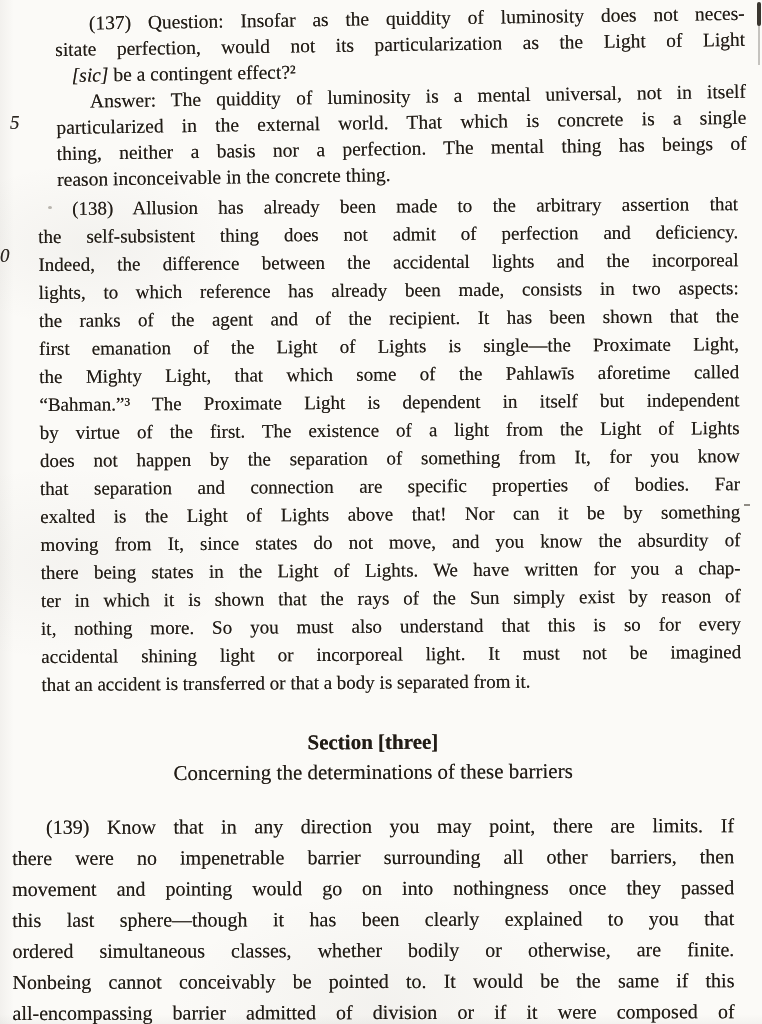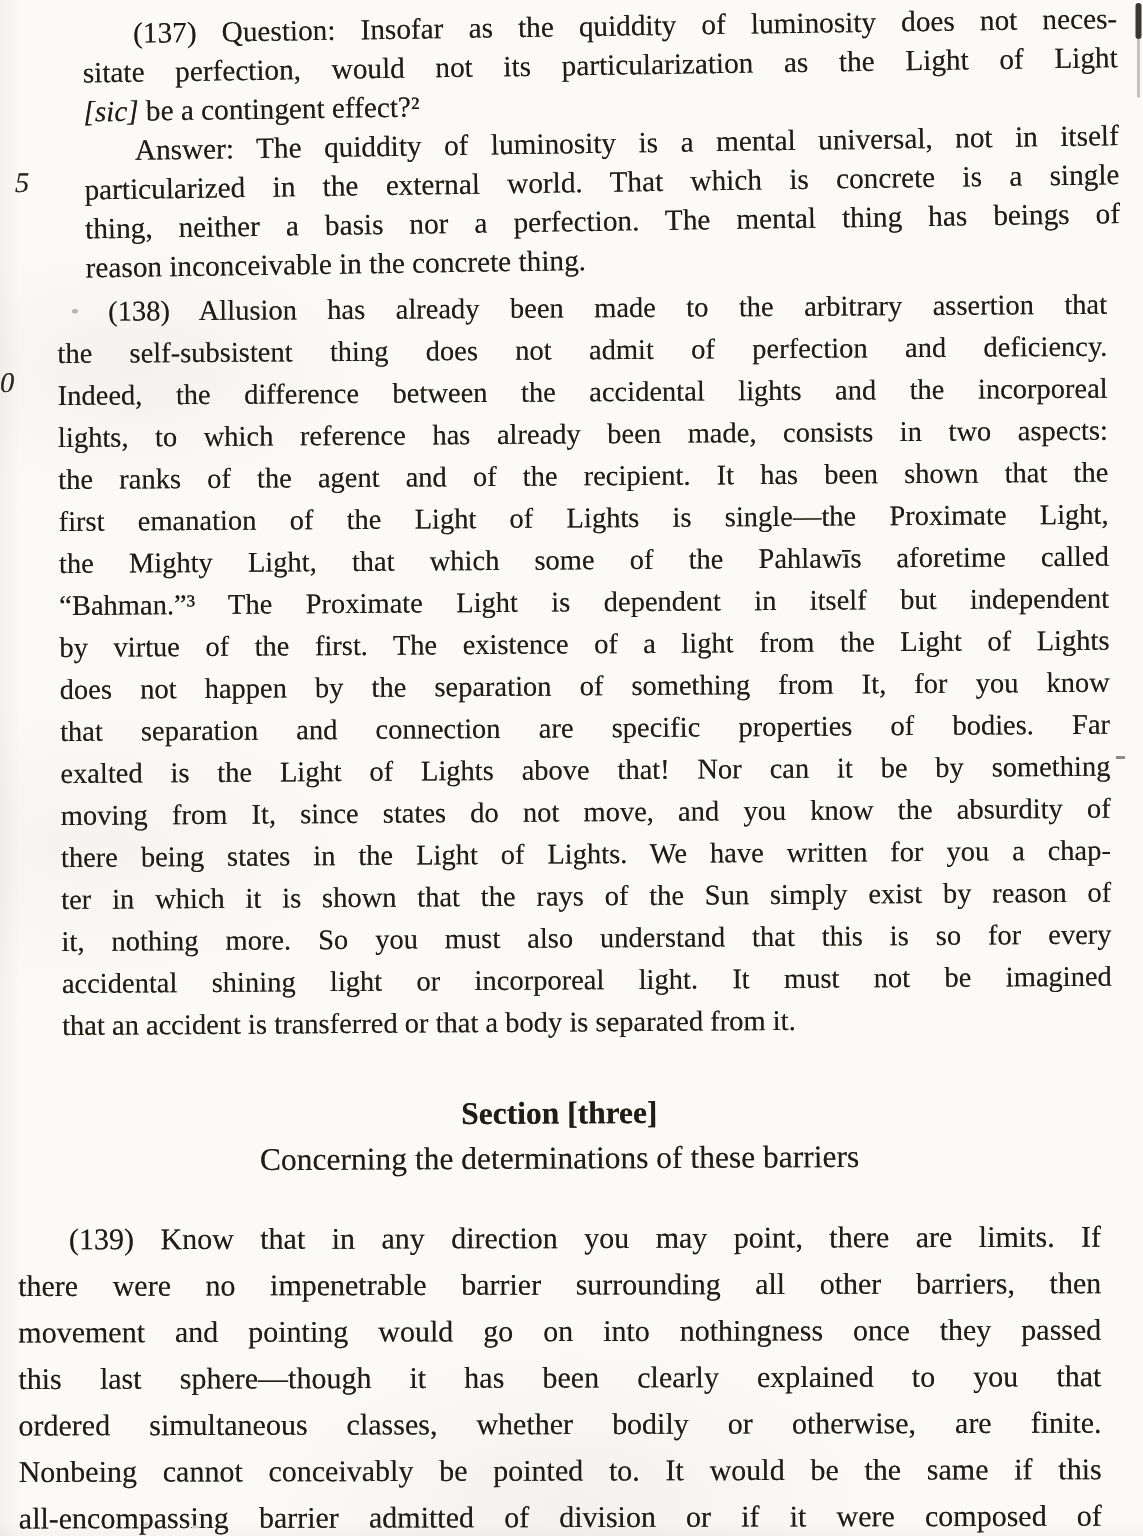--- a/index.html
+++ b/index.html
@@ -23,21 +23,21 @@
   }
 
   .block { position:absolute; }
   .line {
     text-align:justify; text-align-last:justify;
     white-space:normal;
     text-shadow:0 0 .4px rgba(25,18,10,.65);
   }
   .line.indent { text-indent:34px; }
   .line.last { text-align-last:left; }
-  .line em { font-style:italic; }
+  .line em { font-style:italic;margin-left:16px; }
 
   .block-a { left:56px; top:11px; width:690px; font-size:19.5px; line-height:26px;
              transform:rotate(-0.85deg); transform-origin:0 50%; }
   .block-b { left:38px; top:195px; width:700px; font-size:19px; line-height:28px;
              transform:rotate(-0.4deg); transform-origin:0 0; }
   .block-c { left:12px; top:812px; width:722px; font-size:20px; line-height:31px;
              transform:rotate(-0.15deg); transform-origin:0 0; }
 
   .heading { position:absolute; left:20px; top:727px; width:706px; text-align:center;
              transform:rotate(-0.3deg); }

